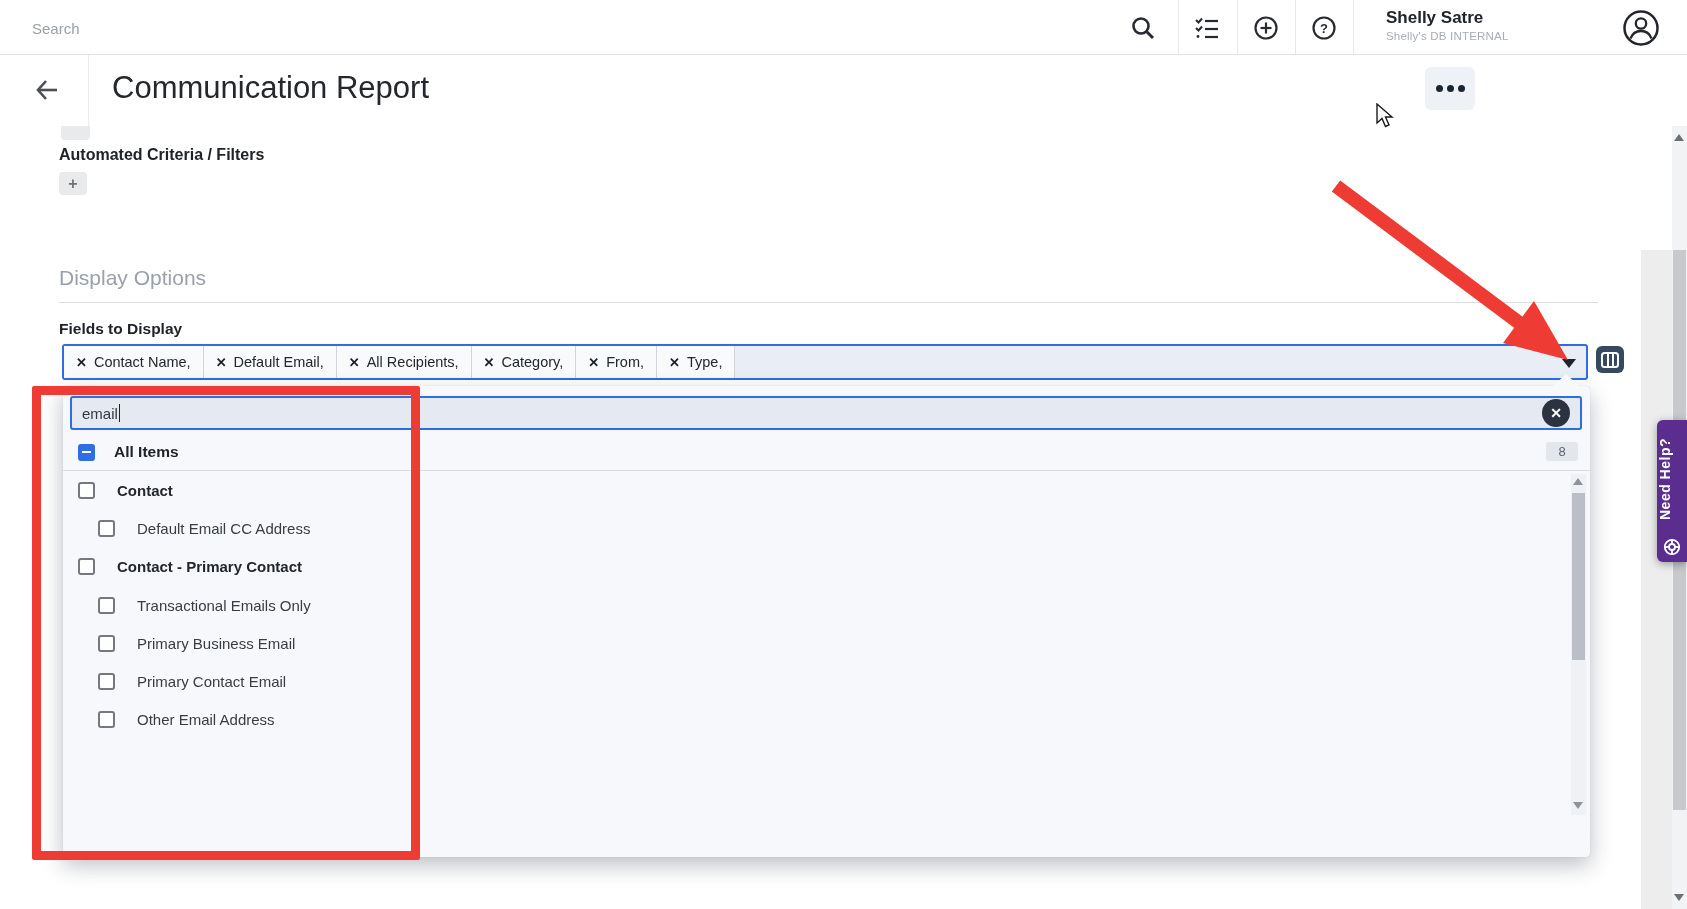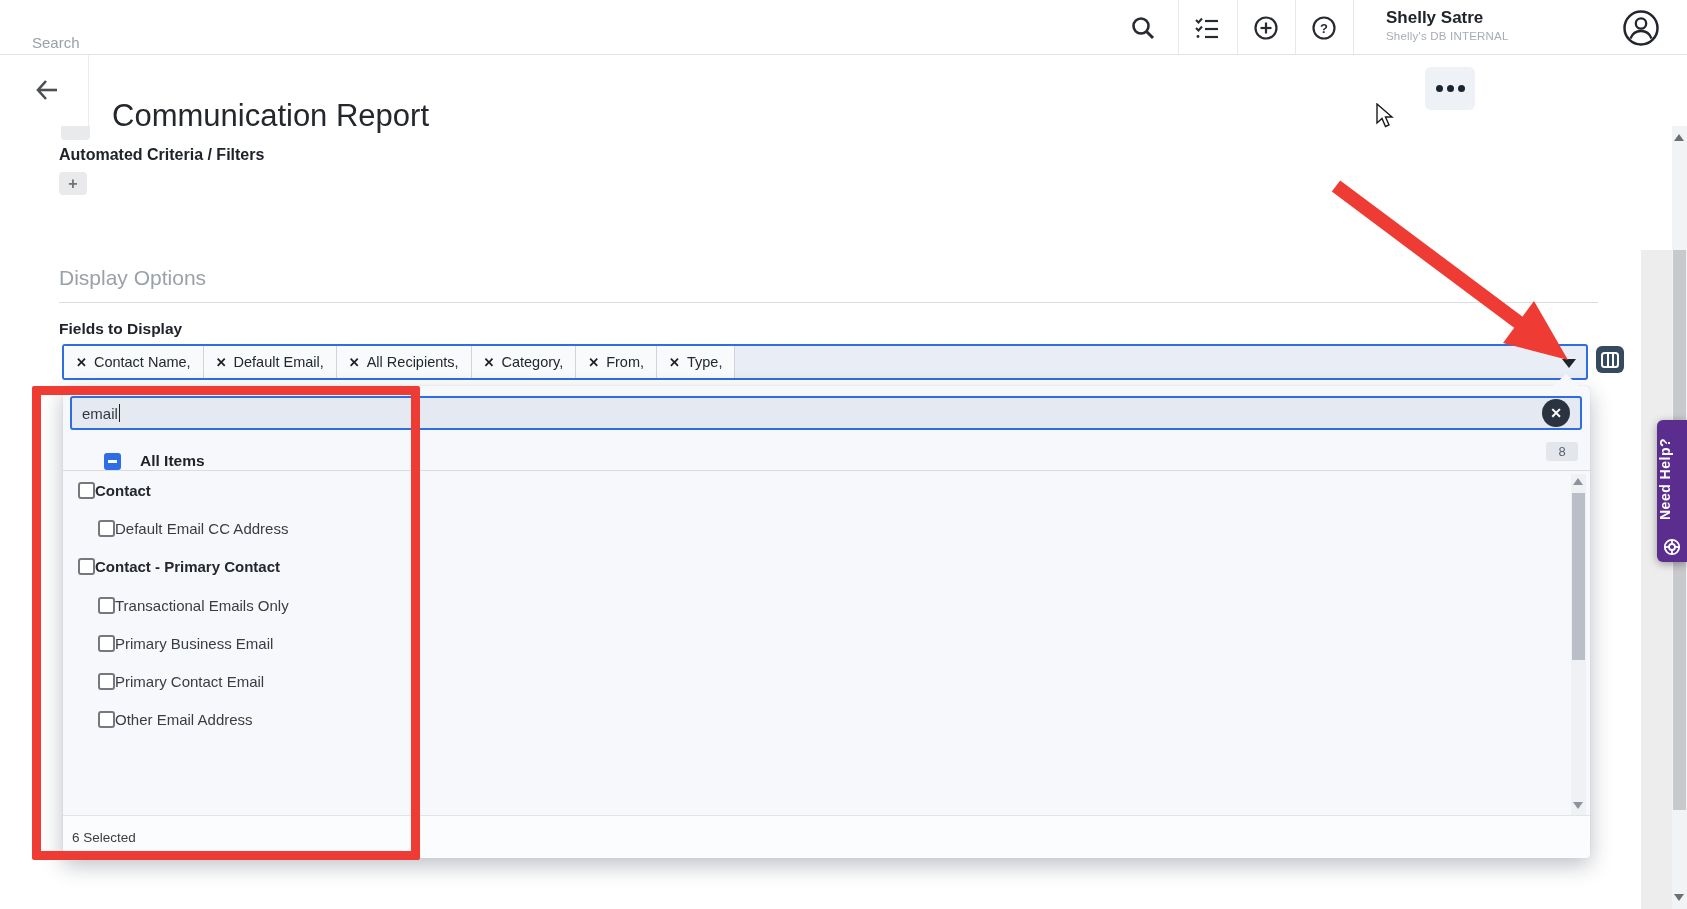--- a/index.html
+++ b/index.html
@@ -2,33 +2,33 @@
 <html><head>
 <meta charset="utf-8">
 <style>
   html,body{margin:0;padding:0;background:#fff;}
   .screen{position:relative;width:1687px;height:909px;overflow:hidden;background:#fff;
           font-family:"Liberation Sans",sans-serif;color:#24282c;}
   .abs{position:absolute;}
 
   
   .topbar{left:0;top:0;width:1687px;height:54px;background:#fff;border-bottom:1px solid #e3e4e6;z-index:30;}
-  .tb-search{left:30px;top:28px;width:400px;height:26px;border:none;outline:none;font-size:15px;
+  .tb-search{left:30px;top:14px;width:400px;height:26px;border:none;outline:none;font-size:15px;
              font-family:"Liberation Sans",sans-serif;color:#3c4043;background:transparent;}
   .tb-search::placeholder{color:#9aa0a6;}
   .tb-div{top:0;width:1px;height:54px;background:#e7e8ea;}
   .tb-icon{top:15px;width:26px;height:26px;}
   .user-name{left:1386px;top:8px;font-size:17px;font-weight:700;color:#20252b;}
   .user-org{left:1386px;top:30px;font-size:11.5px;color:#a7acb4;letter-spacing:.2px;}
 
   
   .header{left:0;top:54px;width:1687px;height:72px;background:#fff;z-index:29;}
   .back-btn{left:30px;top:18px;width:36px;height:36px;cursor:pointer;}
   .hdr-div{left:88px;top:0;width:1px;height:72px;background:#ececee;}
-  .page-title{left:112px;top:16px;font-size:31px;font-weight:400;color:#24282c;margin-top:28px;}
+  .page-title{left:112px;top:16px;font-size:31px;font-weight:400;color:#24282c;}
   .more-btn{left:1425px;top:13px;width:50px;height:43px;background:#eef1f5;border-radius:6px;
             display:flex;align-items:center;justify-content:center;gap:4px;cursor:pointer;}
   .more-btn i{width:7px;height:7px;border-radius:50%;background:#1b2531;}
   .run-btn{left:1488px;top:13px;width:174px;height:43px;background:#1b2531;border-radius:4px;
            color:#f3e3c3;font-size:15px;font-weight:700;letter-spacing:.8px;
            display:flex;align-items:center;justify-content:center;cursor:pointer;}
 
   
   .content{left:0;top:126px;width:1687px;height:783px;background:#fff;z-index:1;}
   .stub-box{left:61px;top:0;width:29px;height:14px;background:#e9eaec;border-radius:0 0 4px 4px;}
@@ -64,27 +64,27 @@
   .dropdown{left:63px;top:386px;width:1527px;height:471px;background:#f6f8fb;border-radius:4px;
             box-shadow:0 8px 22px rgba(30,40,60,.30), 0 0 1px rgba(0,0,0,.2);z-index:20;}
   .notch{left:1552px;top:374px;width:0;height:0;border-left:14px solid transparent;
          border-right:14px solid transparent;border-bottom:13px solid #f6f8fb;z-index:21;}
   .dd-search{left:7px;top:10px;width:1512px;height:34px;background:#e4e9f2;border:2px solid #2e6de3;
              border-radius:3px;box-sizing:border-box;display:flex;align-items:center;cursor:text;}
   .dd-search .txt{margin-left:10px;font-size:15px;color:#34383e;}
   .caret-bar{display:inline-block;width:1.5px;height:18px;background:#222;margin-left:1px;animation:none;}
   .dd-clear{left:1479px;top:13px;width:28px;height:28px;border-radius:50%;background:#2b3340;color:#fff;
             font-size:14px;font-weight:700;display:flex;align-items:center;justify-content:center;cursor:pointer;}
-  .allrow{left:0;top:48px;width:1527px;height:36px;display:flex;align-items:flex-end;padding-left:26px;}
+  .allrow{left:0;top:48px;width:1527px;height:36px;display:flex;align-items:center;}
   .count-badge{position:absolute;left:1483px;top:8px;width:32px;height:19px;background:#e3e6eb;border-radius:3px;
                font-size:13px;color:#5b6470;display:flex;align-items:center;justify-content:center;}
   .dd-divider{left:0;top:84px;width:1527px;height:1px;background:#d9dce1;}
   .dd-list{left:0;top:85px;width:1527px;height:344px;overflow:hidden;}
   .drow{height:38.3px;display:flex;align-items:center;font-size:15px;color:#393d42;cursor:pointer;}
-  .drow .lbl{}
+  .drow .lbl{margin-left:22px;}
   .drow.group{font-weight:700;color:#24282d;}
   .drow.sel{background:#e6eaf0;font-weight:700;color:#22262b;}
   .cb{width:17px;height:17px;border:2px solid #75797f;border-radius:3px;background:#fff;box-sizing:border-box;
       flex:0 0 auto;display:flex;align-items:center;justify-content:center;cursor:pointer;}
   .cb.l0{margin-left:15px;} .cb.l1{margin-left:35px;}
   .cb.checked{background:#2e6de3;border-color:#2e6de3;}
   .cb.checked::after{content:"\2713";color:#fff;font-size:12px;font-weight:700;}
   .cb.ind{background:#2e6de3;border-color:#2e6de3;}
   .cb.ind::after{content:"";width:9px;height:2.5px;background:#fff;display:block;}
   .dd-footer{left:0;top:429px;width:1527px;height:42px;background:#fbfcfd;border-top:1px solid #e2e4e8;
@@ -303,23 +303,20 @@
         <span class="lbl">Other Email Address</span>
       </div>
     </div>
 
     <div class="abs dd-sb">
       <div class="tri-up" style="position:absolute;left:2px;top:4px;"></div>
       <div class="thumb"></div>
       <div class="tri-dn" style="position:absolute;left:2px;top:328px;"></div>
     </div>
 
-    <div class="abs dd-footer">
-      <span>6 Selected</span>
-    </div>
   </div>
 
   <div class="abs gutter"></div>
   <div class="abs main-sb">
     <div class="tri-up" style="position:absolute;left:2px;top:8px;border-bottom-color:#6b7077;"></div>
     <div class="thumb"></div>
     <div class="tri-dn" style="position:absolute;left:2px;top:768px;border-top-color:#6b7077;"></div>
   </div>
   <div class="abs help-tab">
     <div class="help-txt">Need Help?</div>

